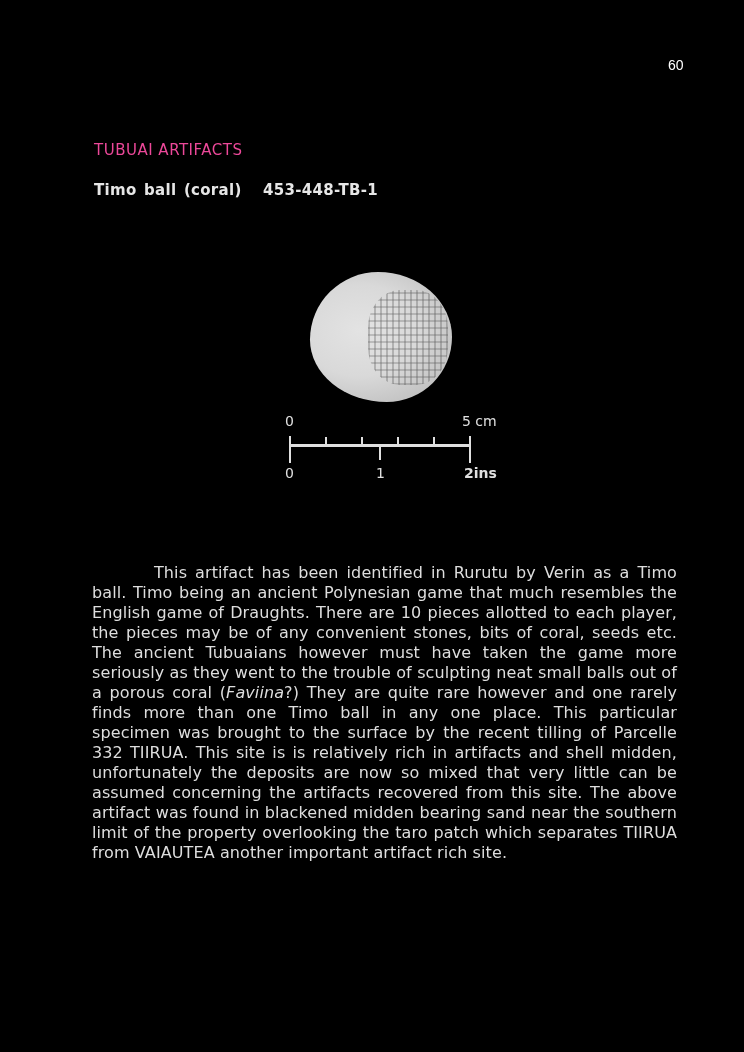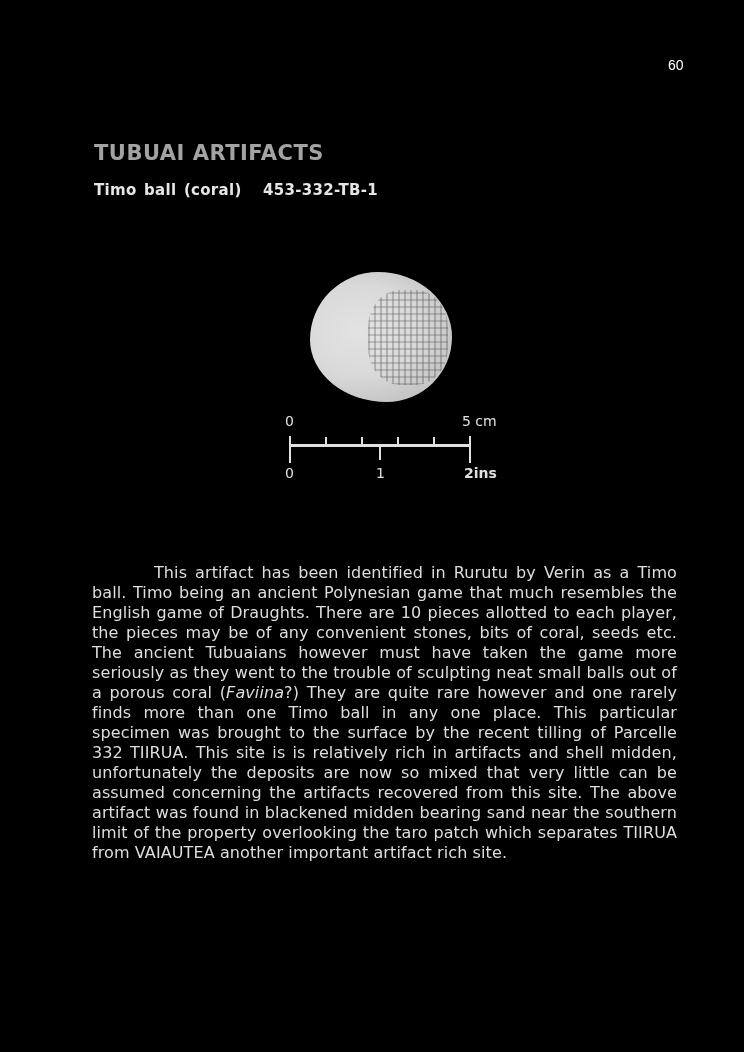--- a/index.html
+++ b/index.html
@@ -5,22 +5,22 @@
     html, body { margin: 0; padding: 0; }
     body {
       width: 744px; height: 1052px; background: #000; position: relative; overflow: hidden;
       font-family: "DejaVu Sans", sans-serif; color: #dcdcdc;
     }
     .page-number {
       position: absolute; left: 668px; top: 57px; font-family: "Liberation Sans", sans-serif;
       font-size: 14px; color: #fff; text-align: right;
     }
     .section-title {
-      position: absolute; left: 94px; top: 141px; font-weight: bold; font-size: 21px;
-      letter-spacing: 0.5px; color: #a3a3a3;
+      position: absolute; left: 94px; top: 141px; font-weight: normal; font-size: 15px;
+      letter-spacing: 0.5px; color: #ec4899;
     }
     .subtitle {
       position: absolute; left: 94px; top: 181px; font-weight: bold; font-size: 15px;
       letter-spacing: 0.3px; color: #e6e6e6; word-spacing: 2px;
     }
     .subtitle .code { margin-left: 14px; }
     .artifact {
       position: absolute; left: 310px; top: 272px; width: 142px; height: 130px;
       border-radius: 48% 52% 46% 54% / 52% 50% 50% 48%;
       background: radial-gradient(ellipse at 35% 45%, #e3e3e3 0%, #d9d9d9 45%, #c8c8c8 70%, #b5b5b5 100%);
@@ -46,21 +46,21 @@
   </style>
 </head>
 <body>
 
 <div class="page-number">60</div>
 
 <div class="section-title">TUBUAI ARTIFACTS</div>
 
 <div class="subtitle">
   <span>Timo ball (coral)</span>
-  <span class="code">453-332-TB-1</span>
+  <span class="code">453-448-TB-1</span>
 </div>
 
 <div class="artifact">
   <div class="tex"></div>
 </div>
 
 <div class="scale">
   <span class="lbl" style="left:5px; top:3px;">0</span>
   <span class="lbl" style="left:182px; top:3px;">5 cm</span>
   <div class="bar"></div>

